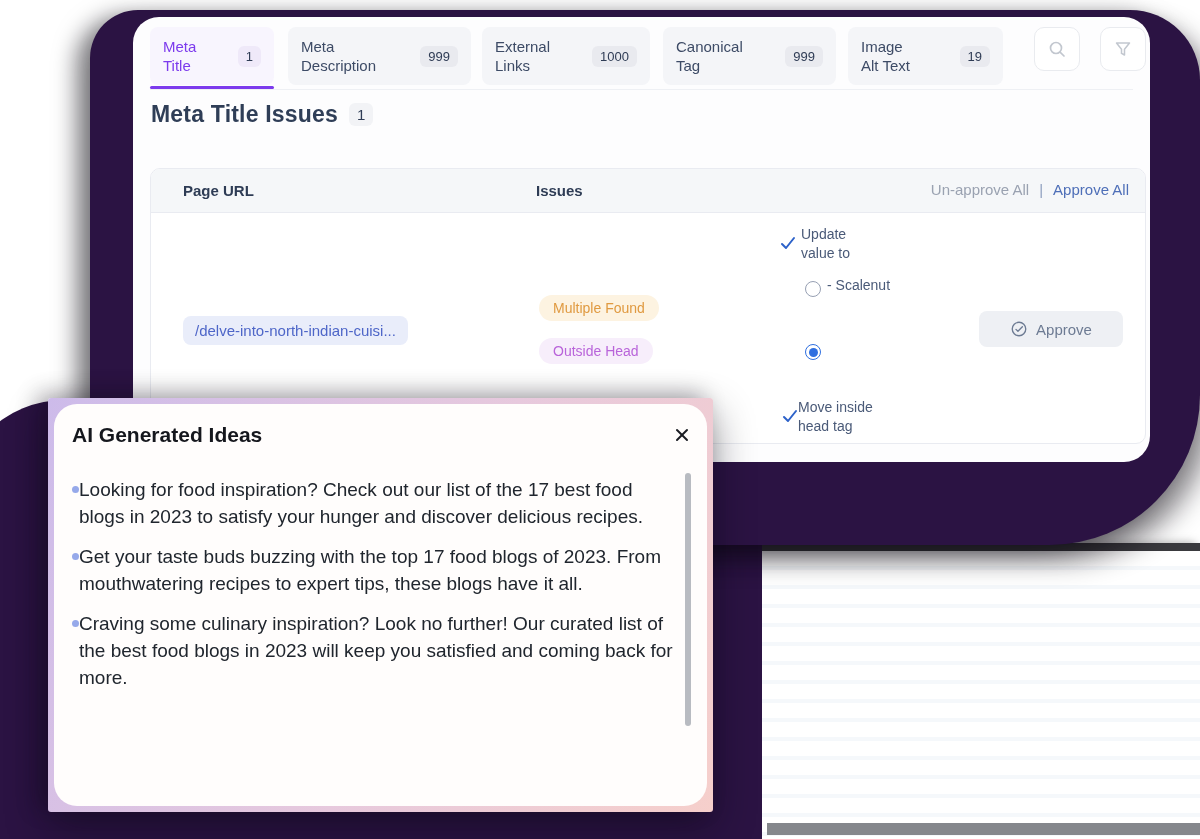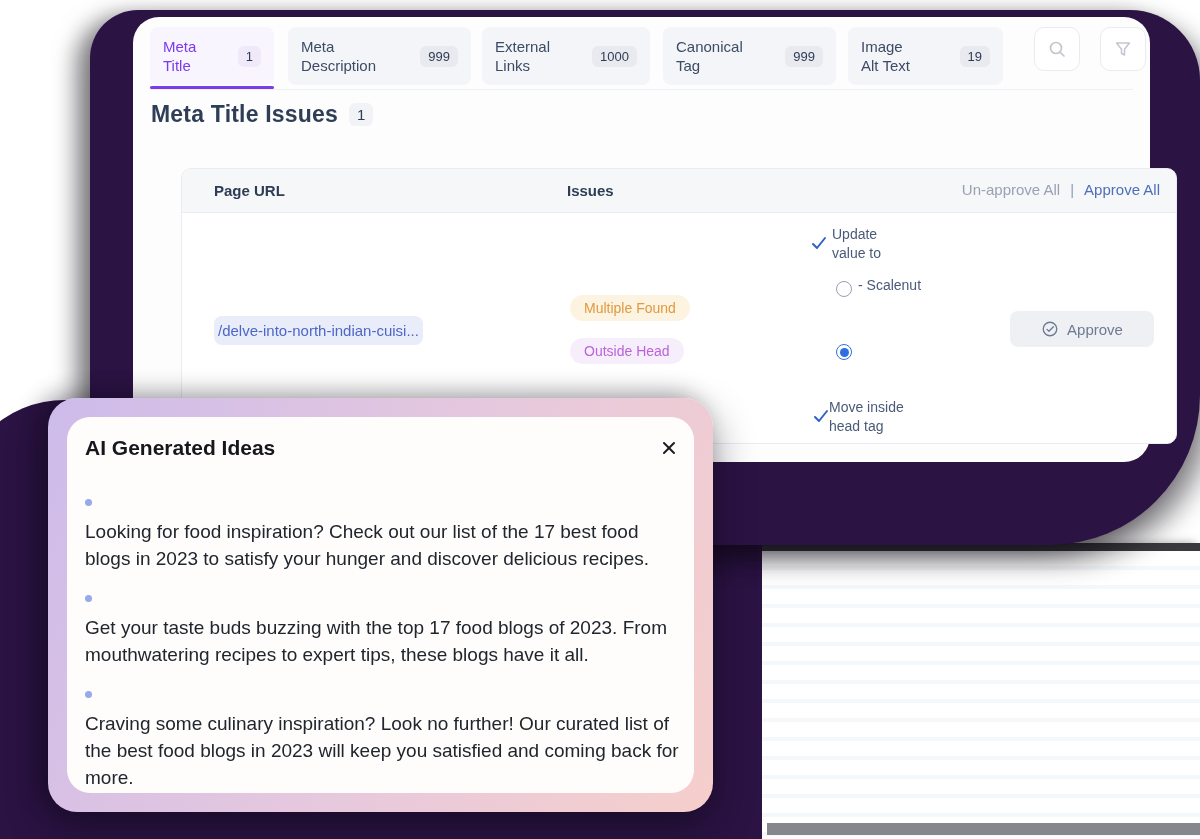--- a/index.html
+++ b/index.html
@@ -71,34 +71,34 @@
   }
   .icon-btn.search{left:901px;} .icon-btn.filter{left:967px;}
 
   .page-heading{position:absolute;left:18px;top:84px;display:flex;align-items:center;gap:11px;}
   .page-heading h1{font-size:23px;font-weight:600;color:#2f3e57;letter-spacing:.2px;}
   .heading-badge{background:#f2f3f6;border-radius:6px;font-size:15px;color:#2f3c55;padding:3px 8px;}
 
   
   .issues-table{
     position:absolute;left:17px;top:151px;width:996px;height:276px;
-    border:1px solid #e9ebf1;border-radius:10px;overflow:hidden;background:#fff;margin-left:31px;
+    border:1px solid #e9ebf1;border-radius:10px;overflow:hidden;background:#fff;
   }
   .t-head{position:relative;height:44px;background:#f5f7f9;border-bottom:1px solid #e9ebf1;}
   .th{position:absolute;font-size:15px;font-weight:600;color:#2e3c55;}
   .th-url{left:32px;top:13px;} .th-issues{left:385px;top:13px;}
   .th-reco{left:625px;top:3px;width:118px;line-height:19px;}
   .bulk{position:absolute;right:16px;top:12px;display:flex;gap:10px;align-items:center;font-size:15px;}
   .bulk .unapprove{color:#9aa2b1;cursor:pointer;}
   .bulk .sep{color:#8fa0c0;}
   .bulk .approveall{color:var(--link-blue);cursor:pointer;}
   .t-row{position:relative;height:231px;}
   .url-chip{
     position:absolute;left:32px;top:103px;height:29px;display:flex;align-items:center;
-    background:var(--url-chip-bg);border-radius:8px;padding:0 4px;
+    background:var(--url-chip-bg);border-radius:8px;padding:0 12px;
     font-size:15px;color:var(--url-chip-text);cursor:pointer;
   }
   .issue-badge{position:absolute;left:388px;border-radius:13px;font-size:14px;padding:5px 14px;}
   .issue-badge.warn{top:82px;background:var(--badge-warn-bg);color:var(--badge-warn-text);}
   .issue-badge.info{top:125px;background:var(--badge-info-bg);color:var(--badge-info-text);}
   .act-label{position:absolute;font-size:14px;line-height:19px;color:#4a5a78;}
   .check-icon{position:absolute;width:16px;height:16px;}
   .radio{
     position:absolute;width:16px;height:16px;border-radius:50%;
     border:1.5px solid #97a0b3;background:#fff;cursor:pointer;
@@ -108,29 +108,29 @@
     content:"";position:absolute;left:2.5px;top:2.5px;width:9px;height:9px;border-radius:50%;background:var(--radio-blue);
   }
   .approve-btn{
     position:absolute;left:828px;top:98px;width:144px;height:36px;background:#eef0f4;border-radius:8px;
     display:flex;align-items:center;justify-content:center;gap:8px;cursor:pointer;
     font-size:15px;color:#6d7b93;
   }
 
   
   .modal{
-    position:absolute;left:48px;top:398px;width:665px;height:414px;border-radius:29px;padding:19px;
+    position:absolute;left:48px;top:398px;width:665px;height:414px;border-radius:3px;padding:6px;
     background:linear-gradient(115deg,#cdbbea 0%,#e7c9dd 55%,#f6cfcb 100%);
     box-shadow:-10px -4px 22px rgba(12,8,20,.30),0 16px 40px rgba(12,8,20,.45);
   }
   .modal-inner{position:relative;width:100%;height:100%;background:#fffdfc;border-radius:23px;overflow:hidden;}
   .modal-title{position:absolute;left:18px;top:19px;font-size:21px;font-weight:700;color:#15171d;}
   .modal-close{position:absolute;right:10px;top:16px;width:30px;height:30px;display:flex;align-items:center;justify-content:center;cursor:pointer;}
   .ideas{position:absolute;left:18px;top:72px;width:604px;list-style:none;}
-  .idea{display:flex;gap:12px;margin-bottom:13px;flex-direction:column;}
+  .idea{display:flex;gap:0;margin-bottom:13px;}
   .idea-dot{flex:0 0 7px;width:7px;height:7px;border-radius:50%;background:var(--bullet-dot);margin-top:10px;}
   .idea-text{font-size:19px;line-height:27px;color:#20262e;}
   .modal-scrollbar{position:absolute;left:631px;top:69px;width:6px;height:253px;background:#b8bbc1;border-radius:3px;cursor:pointer;}
   .generate-btn{
     position:absolute;left:427px;top:361px;width:214px;height:36px;border-radius:6px;
     background:var(--button-purple);color:#ffffff;font-size:16px;font-weight:500;
     display:flex;align-items:center;justify-content:center;cursor:pointer;
   }
 </style>
 </head>

